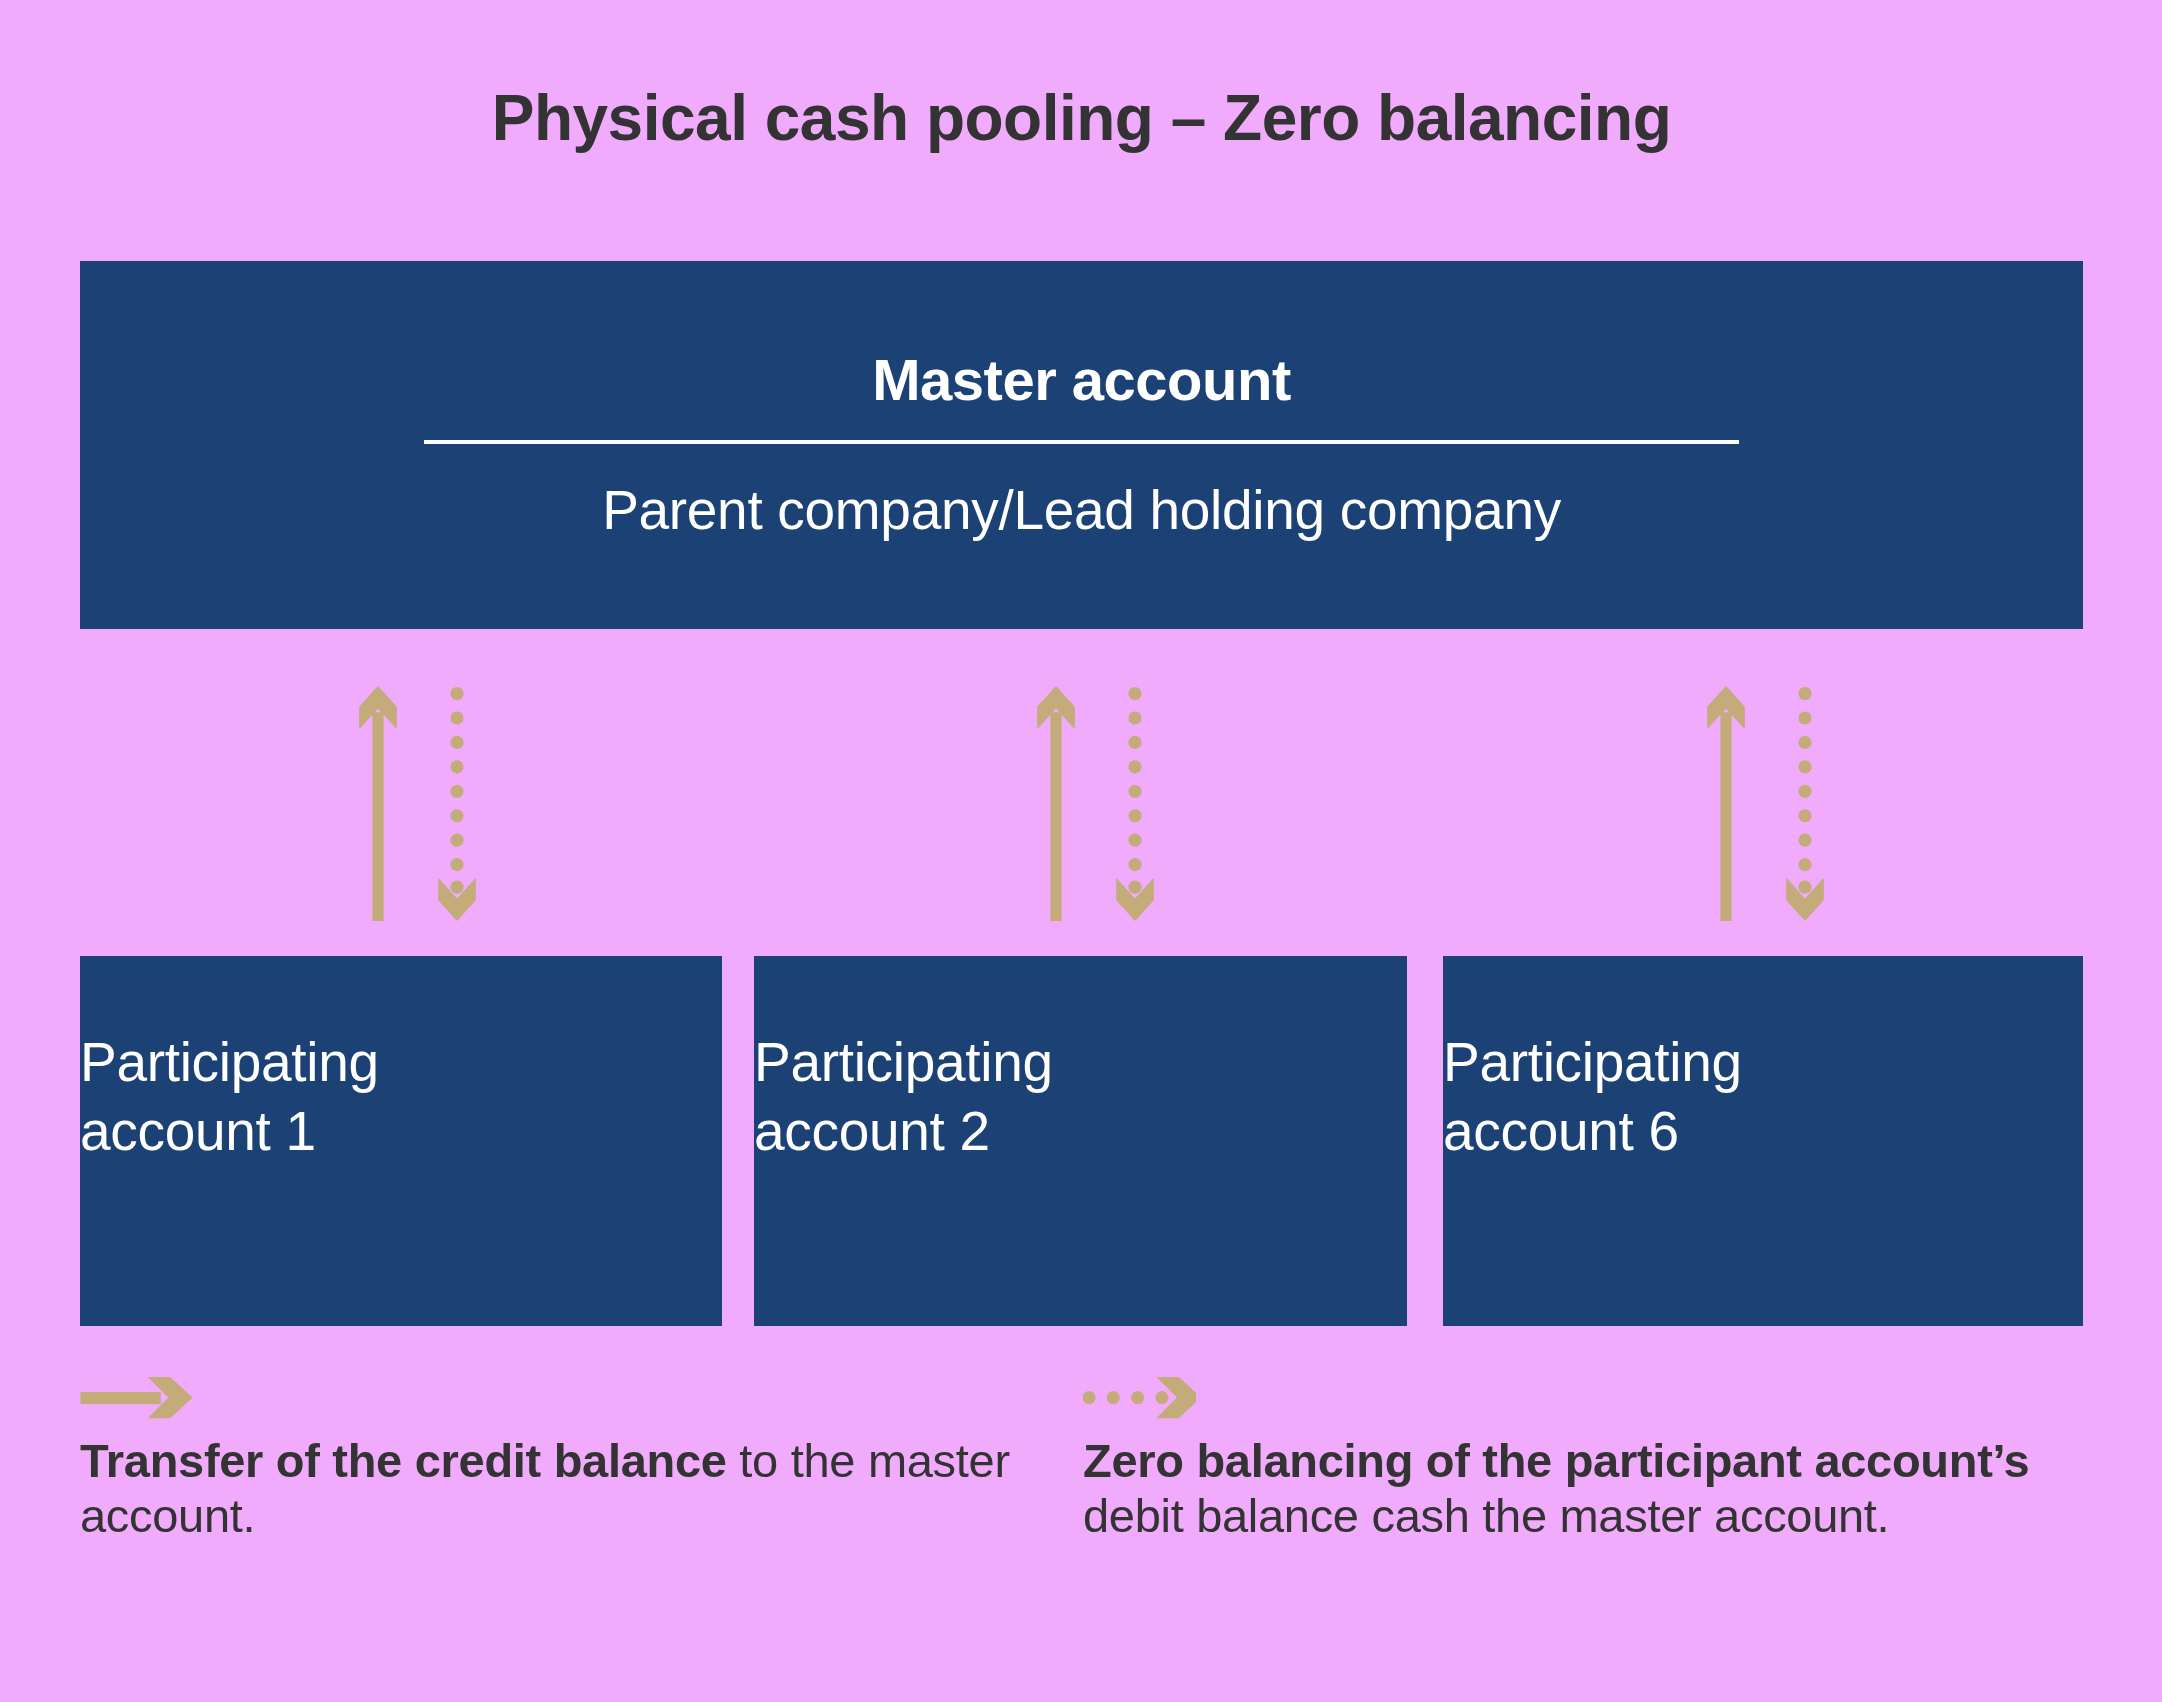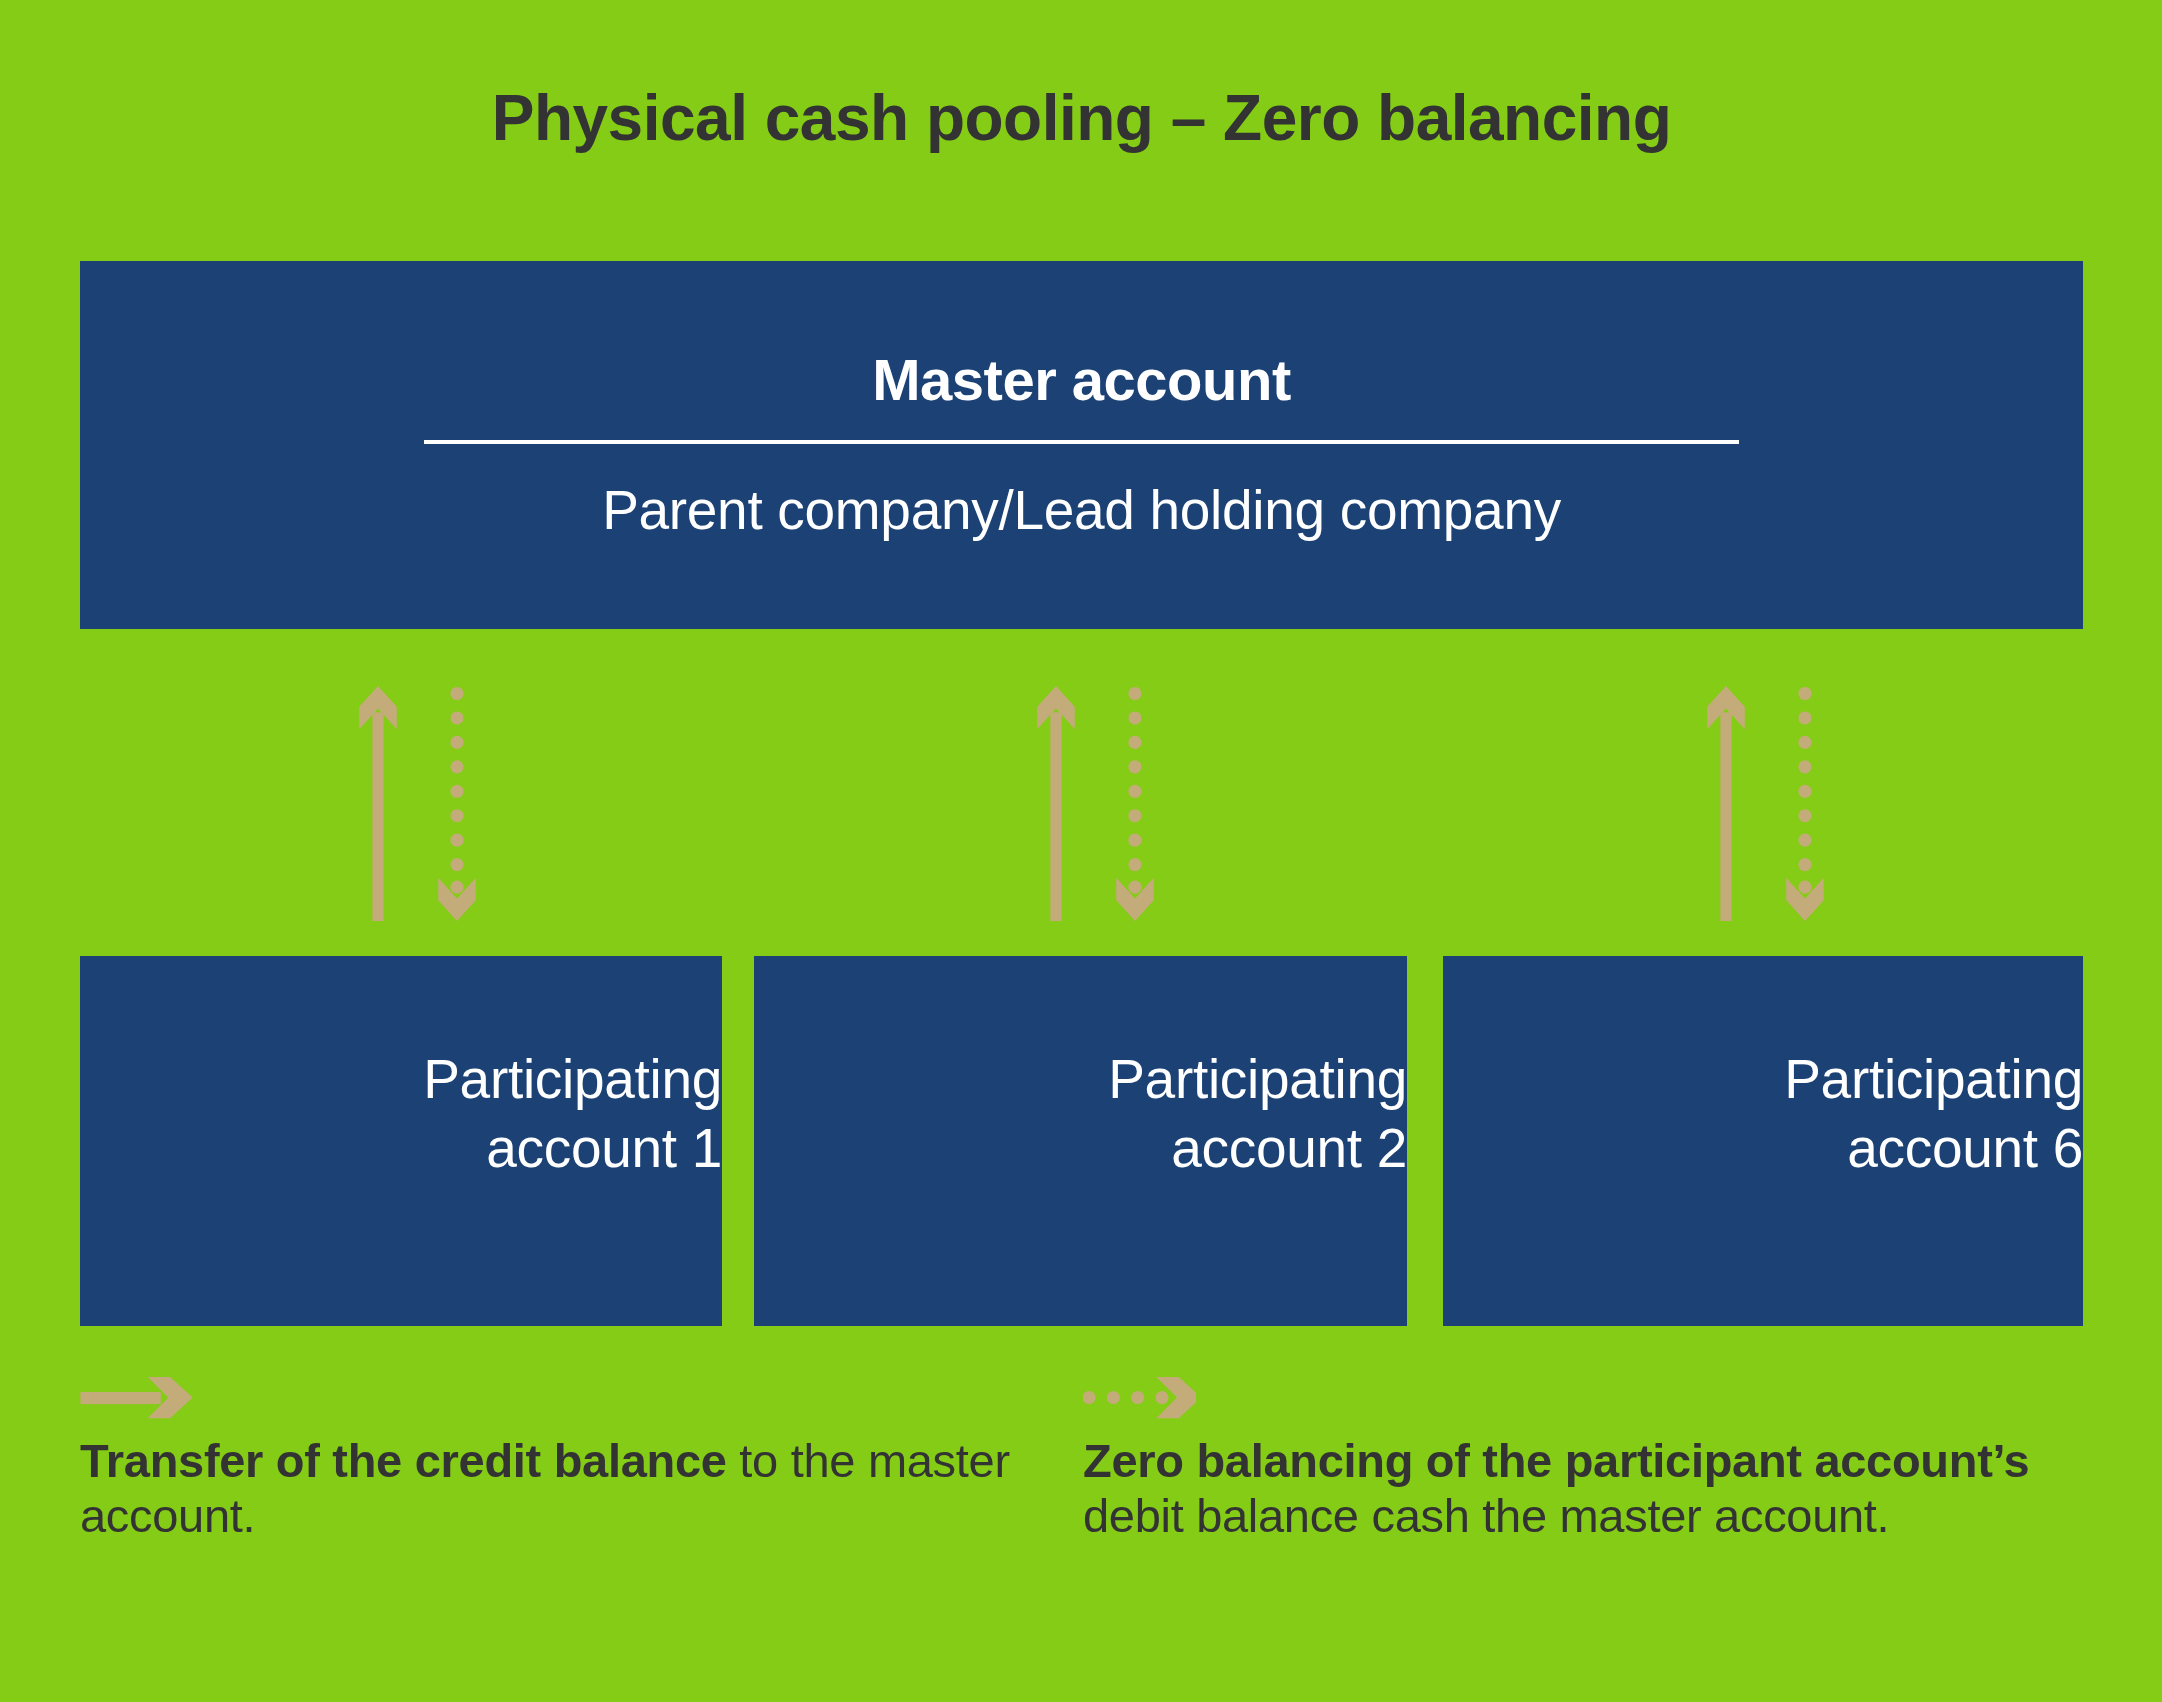--- a/index.html
+++ b/index.html
@@ -7,21 +7,21 @@
     padding: 0;
     background: #ffffff;
   }
   body {
     font-family: "Liberation Sans", sans-serif;
   }
   #canvas {
     position: relative;
     width: 2163px;
     height: 1702px;
-    background: #84cc16;
+    background: #f0abfc;
     overflow: hidden;
   }
 
   
   #diagram-title {
     position: absolute;
     left: 0;
     top: 81px;
     width: 2163px;
     text-align: center;
@@ -108,23 +108,23 @@
     background: #1b4175;
     box-sizing: border-box;
   }
   #participating-box-1 { left: 80px;   width: 642px; }
   #participating-box-2 { left: 754px;  width: 653px; }
   #participating-box-3 { left: 1443px; width: 640px; }
 
   .participating-label {
     position: absolute;
     left: 0;
-    top: 89px;
+    top: 72px;
     width: 100%;
-    text-align: right;
+    text-align: left;
     color: #ffffff;
     font-size: 55px;
     font-weight: 300;
     line-height: 1.25;
     letter-spacing: -0.3px;
   }
 
   
   .legend-entry {
     position: absolute;

